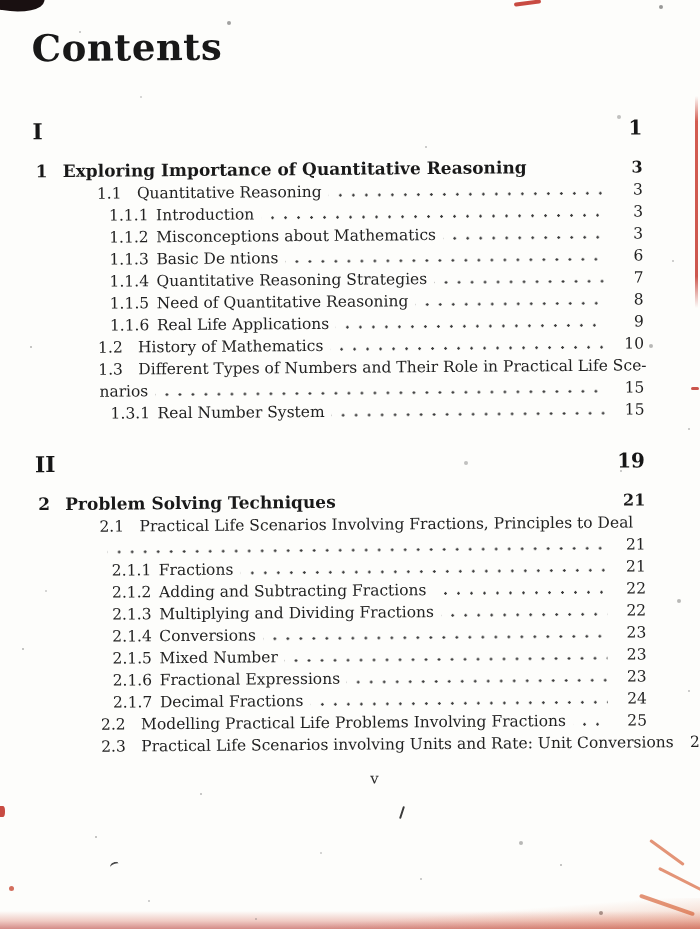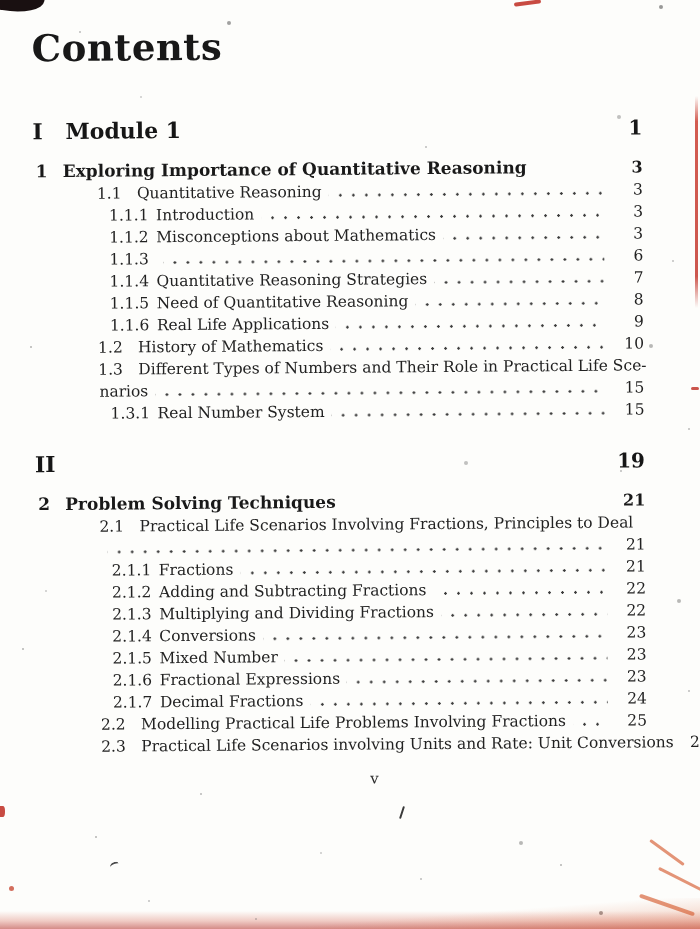--- a/index.html
+++ b/index.html
@@ -172,21 +172,20 @@
 <body>
 
 <div class="sheet">
 
   <div class="sheet-content">
 
     <h1 class="toc-title">Contents</h1>
 
     <div class="row row-part part-gap-1">
       <span class="num">I</span>
-      <span class="txt">Module 1</span>
       <span class="spacer"></span>
       <span class="page">1</span>
     </div>
 
     <div class="row row-chapter">
       <span class="num">1</span>
       <span class="txt">Exploring Importance of Quantitative Reasoning</span>
       <span class="spacer"></span>
       <span class="page">3</span>
     </div>
@@ -207,20 +206,21 @@
 
     <div class="row row-sub">
       <span class="num">1.1.2</span>
       <span class="txt">Misconceptions about Mathematics</span>
       <span class="dots"></span>
       <span class="page">3</span>
     </div>
 
     <div class="row row-sub">
       <span class="num">1.1.3</span>
+      <span class="txt">Basic De ntions</span>
       <span class="dots"></span>
       <span class="page">6</span>
     </div>
 
     <div class="row row-sub">
       <span class="num">1.1.4</span>
       <span class="txt">Quantitative Reasoning Strategies</span>
       <span class="dots"></span>
       <span class="page">7</span>
     </div>

